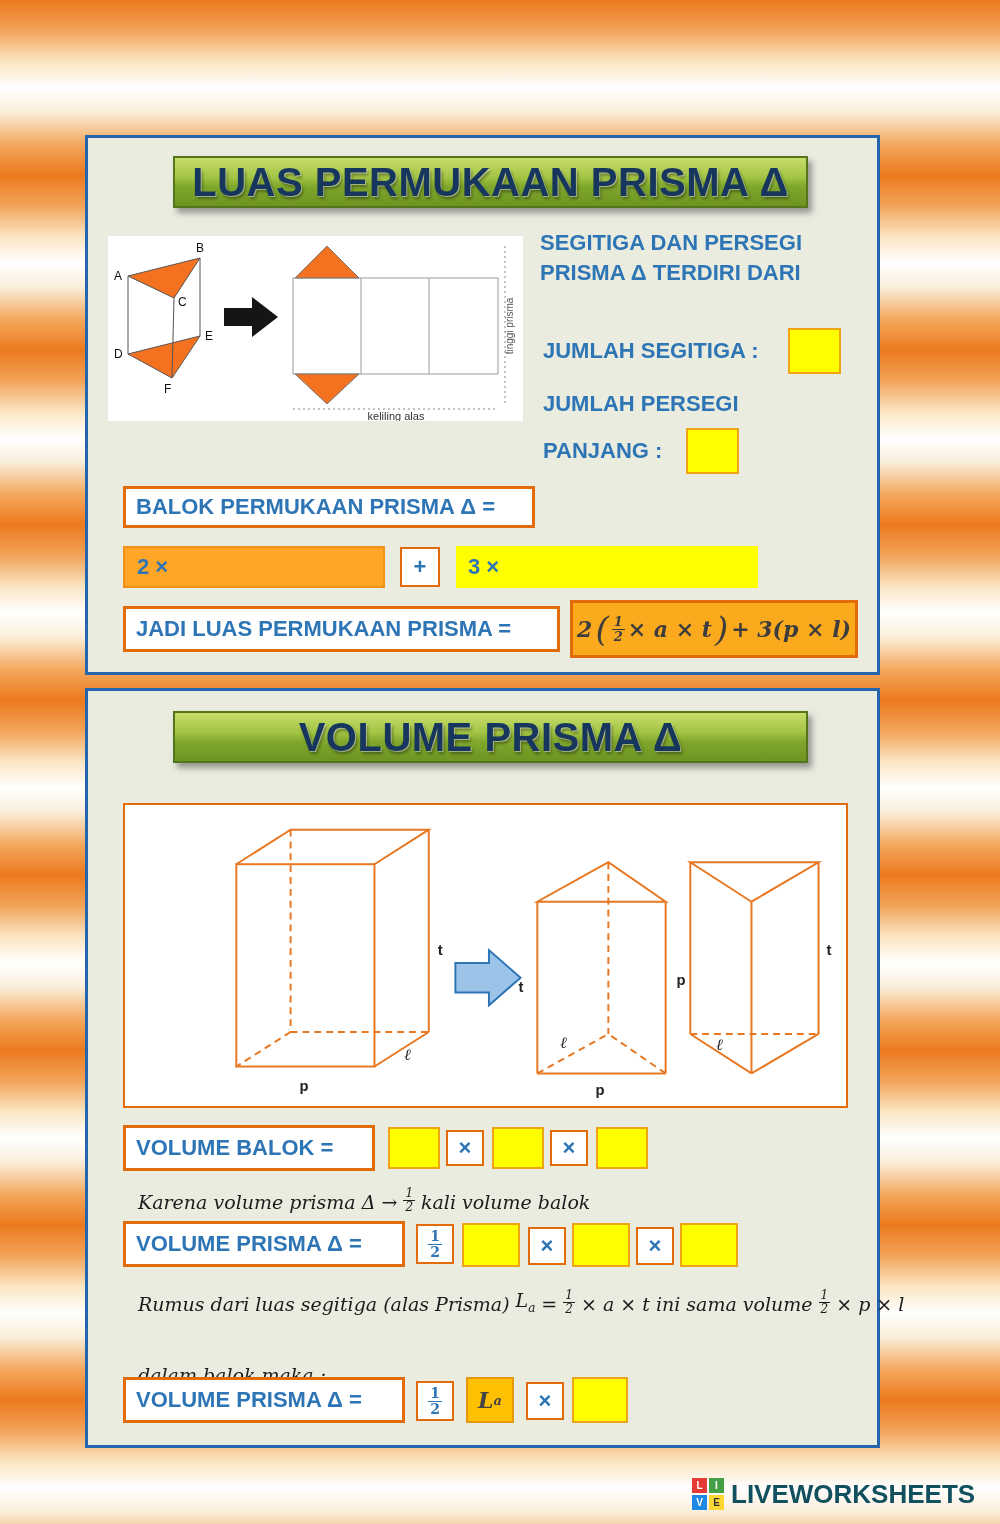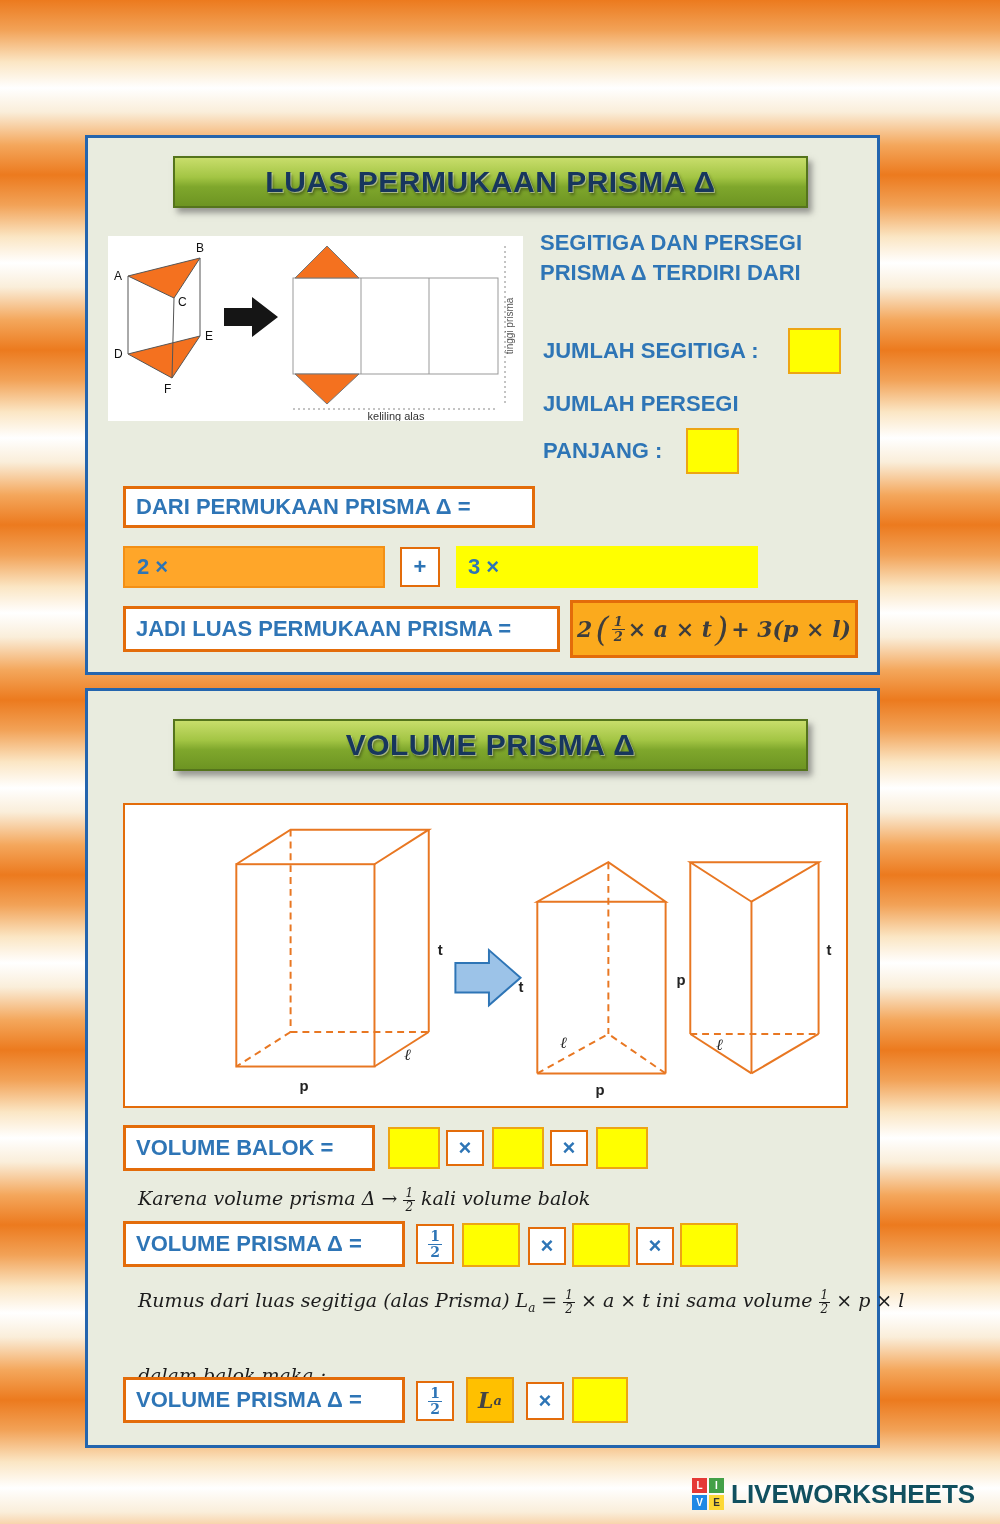--- a/index.html
+++ b/index.html
@@ -7,21 +7,21 @@
     font-family:"Liberation Sans",sans-serif;
     background:repeating-linear-gradient(180deg,
       #ec7a1e 0px,#f2a257 30px,#fbe6c4 62px,#ffffff 88px,
       #faeeda 112px,#f4a75c 145px,#ec7a1e 175px);}
   .panel{position:absolute;background:#e9ecdf;border:3px solid #2465ae;box-sizing:border-box;}
   .p1{left:85px;top:135px;width:795px;height:540px;}
   .p2{left:85px;top:688px;width:795px;height:760px;}
   .ghead{position:absolute;display:flex;align-items:center;justify-content:center;
     background:linear-gradient(180deg,#c8dd6b 0%,#a3c544 40%,#7fa72c 60%,#6d9422 100%);
     border:2px solid #55741c;box-shadow:4px 5px 6px rgba(70,70,70,.5);
-    color:#17365d;font-weight:bold;font-size:30px;letter-spacing:.5px;box-sizing:border-box;
+    color:#17365d;font-weight:bold;font-size:40px;letter-spacing:.5px;box-sizing:border-box;
     text-shadow:1px 1px 0 rgba(255,255,255,.45),2px 3px 3px rgba(0,0,0,.35);}
   .figbox{position:absolute;background:#ffffff;box-sizing:border-box;}
   .figbox.bordered{border:2px solid #e36c0a;}
   .lbl{position:absolute;font-size:22px;color:#2e75b6;font-weight:bold;}
   .obox{position:absolute;background:#ffffff;border:3px solid #e36c0a;color:#2e75b6;
     font-weight:bold;font-size:22px;display:flex;align-items:center;padding:0 10px;box-sizing:border-box;}
   .opbox{position:absolute;background:#ffffff;border:2px solid #e36c0a;color:#2e75b6;
     font-weight:bold;font-size:22px;display:flex;align-items:center;justify-content:center;box-sizing:border-box;}
   input.ansy{position:absolute;background:#ffff00;border:2px solid #eda514;box-sizing:border-box;
     padding:0;text-align:center;font-size:20px;font-family:"Liberation Sans",sans-serif;outline:none;}
@@ -29,21 +29,21 @@
     font-weight:bold;font-size:22px;display:flex;align-items:center;padding:0 12px;box-sizing:border-box;cursor:text;}
   .termy{position:absolute;background:#ffff00;border:none;color:#2e75b6;
     font-weight:bold;font-size:22px;display:flex;align-items:center;padding:0 12px;box-sizing:border-box;cursor:text;}
   .fbox{position:absolute;background:#fbaa1d;border:3px solid #e36c0a;color:#3d3d3d;
     font-family:"DejaVu Serif",serif;font-style:italic;font-weight:bold;font-size:22px;
     display:flex;align-items:center;justify-content:center;gap:3px;box-sizing:border-box;}
   .paren{font-size:34px;font-weight:normal;line-height:1;}
   .frac{display:inline-flex;flex-direction:column;align-items:center;line-height:1.05;font-size:13px;}
   .frac .fn{border-bottom:1.5px solid currentColor;padding:0 2px;}
   .note{position:absolute;font-family:"DejaVu Serif",serif;font-style:italic;font-size:19px;color:#1c1c1c;
-    display:flex;align-items:flex-start;gap:6px;white-space:nowrap;}
+    display:flex;align-items:flex-end;gap:6px;white-space:nowrap;}
   .note .frac{font-size:12px;}
   .note sub{font-size:12px;}
   .labox{position:absolute;background:#ffc000;border:2px solid #e8960c;color:#444;
     font-family:"DejaVu Serif",serif;font-style:italic;font-weight:bold;font-size:22px;
     display:flex;align-items:center;justify-content:center;box-sizing:border-box;}
   .labox sub{font-size:13px;}
   .halfbox .frac{font-size:14px;font-family:"DejaVu Serif",serif;}
   .footer{position:absolute;left:100px;top:1449px;width:680px;font-family:"DejaVu Serif",serif;
     font-style:italic;font-size:17px;color:#f08228;opacity:.92;white-space:nowrap;}
   .logo{position:absolute;left:692px;top:1478px;display:flex;align-items:center;gap:6px;}
@@ -100,21 +100,21 @@
     </div>
 
     <div class="lbl" style="left:455px;top:200px;">JUMLAH SEGITIGA :</div>
     <input class="ansy" style="left: 700px; top: 190px; width: 53px; height: 46px;">
 
     <div class="lbl" style="left:455px;top:253px;">JUMLAH PERSEGI</div>
     <div class="lbl" style="left:455px;top:300px;">PANJANG :</div>
     <input class="ansy" style="left: 598px; top: 290px; width: 53px; height: 46px;">
 
     <div class="obox" style="left:35px;top:348px;width:412px;height:42px;">
-      <span>DARI PERMUKAAN PRISMA Δ =</span>
+      <span>BALOK PERMUKAAN PRISMA Δ =</span>
     </div>
 
     <div class="termo" style="left:35px;top:408px;width:262px;height:42px;">
       <span>2 ×</span>
     </div>
     <div class="opbox" style="left:312px;top:409px;width:40px;height:40px;">
       <span>+</span>
     </div>
     <div class="termy" style="left:368px;top:408px;width:302px;height:42px;">
       <span>3 ×</span>
@@ -130,21 +130,21 @@
           <span class="fn">1</span>
           <span>2</span>
         </span>
         <span>× a × t</span>
         <span class="paren">)</span>
         <span>+ 3(p × l)</span>
     </div>
   </section>
 
   <section class="panel p2">
-    <div class="ghead" style="left:85px;top:28px;width:635px;height:52px;">
+    <div class="ghead" style="left:85px;top:20px;width:635px;height:52px;">
       <span>VOLUME PRISMA Δ</span>
     </div>
 
     <div class="figbox bordered" style="left:35px;top:112px;width:725px;height:305px;">
       <svg viewBox="0 0 725 305" width="721" height="301">
         <g stroke="#e87722" stroke-width="2" fill="none">
           <rect x="110" y="60" width="140" height="205"></rect>
           <polyline points="110,60 165,25 305,25 250,60"></polyline>
           <line x1="305" y1="25" x2="305" y2="230"></line>
           <line x1="305" y1="230" x2="250" y2="265"></line>

